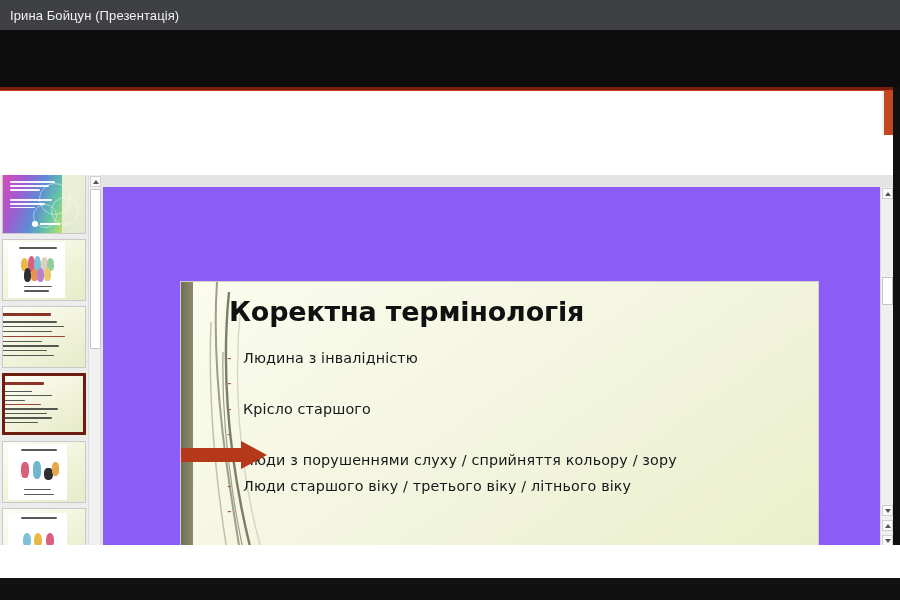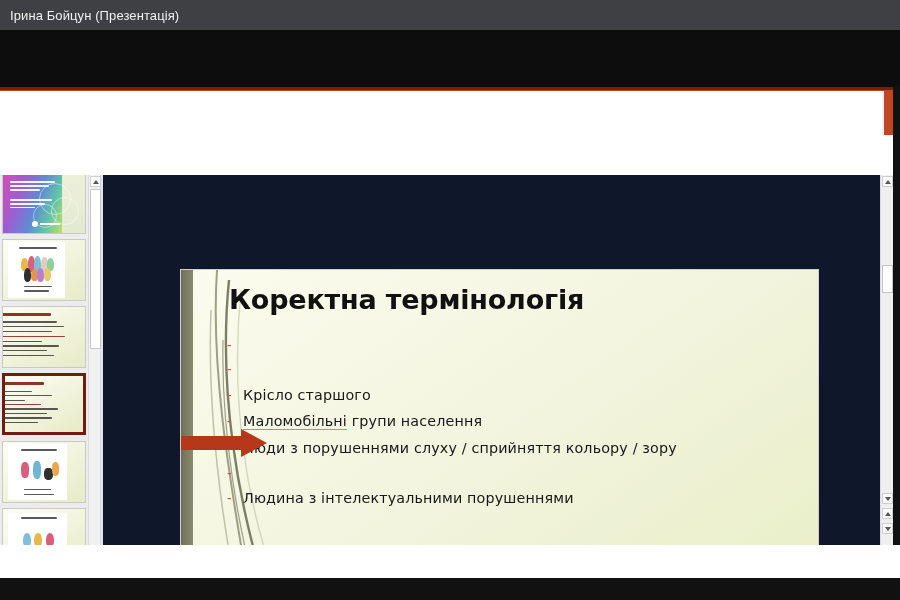--- a/index.html
+++ b/index.html
@@ -91,21 +91,21 @@
     border-left:1px solid #dcdcdc;border-right:1px solid #dcdcdc;box-sizing:border-box;
   }
   .tsb-up{position:absolute;left:1px;top:1px;width:11px;height:11px;background:#fafafa;border:1px solid #cfcfcf;box-sizing:border-box;}
   .tsb-thumb{position:absolute;left:1px;top:14px;width:11px;height:160px;background:#ffffff;border:1px solid #c6c6c6;box-sizing:border-box;border-radius:1px;}
   .arrow-up,.arrow-dn{position:absolute;left:50%;top:50%;transform:translate(-50%,-50%);width:0;height:0;border-left:3px solid transparent;border-right:3px solid transparent;}
   .arrow-up{border-bottom:4px solid #555;}
   .arrow-dn{border-top:4px solid #555;}
 
   
   .canvas{
-    position:absolute;left:103px;top:0;right:0;height:370px;background:#0f172a;
+    position:absolute;left:103px;top:12px;right:0;height:370px;background:#8b5cf6;
   }
   .slide{
     position:absolute;left:78px;top:95px;width:637px;height:355px;
     background:linear-gradient(145deg,#fbfced 0%,#f3f5e0 45%,#e8eec5 100%);
     box-shadow:0 0 0 1px #cfcfcf;
     overflow:hidden;
   }
   .slide-leftbar{
     position:absolute;left:0;top:0;width:12px;height:100%;
     background:linear-gradient(90deg,#6e6f55,#8a8b6d);
@@ -288,42 +288,42 @@
             <path d="M30 40 C 26 140, 40 250, 62 355" stroke="#a9aa90" stroke-width="1.5" fill="none" opacity=".7"></path>
             <path d="M60 20 C 50 120, 60 240, 112 355" stroke="#bfc0a6" stroke-width="1.4" fill="none" opacity=".6"></path>
             <path d="M42 70 C 40 160, 56 260, 84 355" stroke="#55563f" stroke-width="1.2" fill="none" opacity=".55"></path>
           </svg>
 
           <div class="slide-title">Коректна термінологія</div>
 
           <div class="bullets">
             <div class="bullet">
               <span class="dash">-</span>
+              <span class="btext">Людина з інвалідністю</span>
             </div>
             <div class="bullet">
               <span class="dash">-</span>
             </div>
             <div class="bullet">
               <span class="dash">-</span>
               <span class="btext">Крісло старшого</span>
             </div>
             <div class="bullet underlined">
               <span class="dash">-</span>
-              <span class="btext"><span class="u">Маломобільні</span> <span>групи населення</span></span>
             </div>
             <div class="bullet">
               <span class="dash">-</span>
               <span class="btext">Люди з порушеннями слуху / сприйняття кольору / зору</span>
             </div>
             <div class="bullet">
               <span class="dash">-</span>
-            </div>
-            <div class="bullet">
-              <span class="dash">-</span>
-              <span class="btext">Людина з інтелектуальними порушеннями</span>
+              <span class="btext">Люди старшого віку / третього віку / літнього віку</span>
+            </div>
+            <div class="bullet">
+              <span class="dash">-</span>
             </div>
 
           </div>
 
           <svg class="red-arrow" viewBox="0 0 90 30">
             <path d="M0 8 L62 8 L62 1 L88 15 L62 29 L62 22 L0 22 Z" fill="#b5381a"></path>
           </svg>
 
         </div>
 

